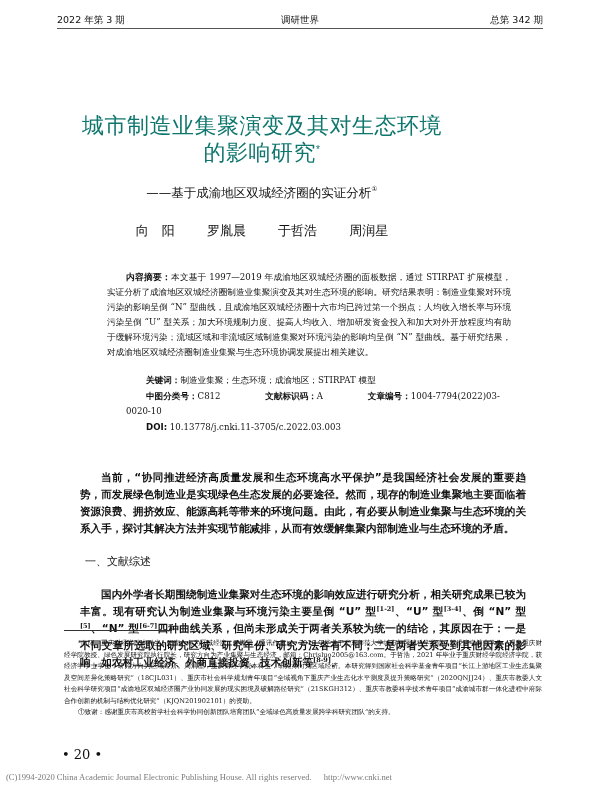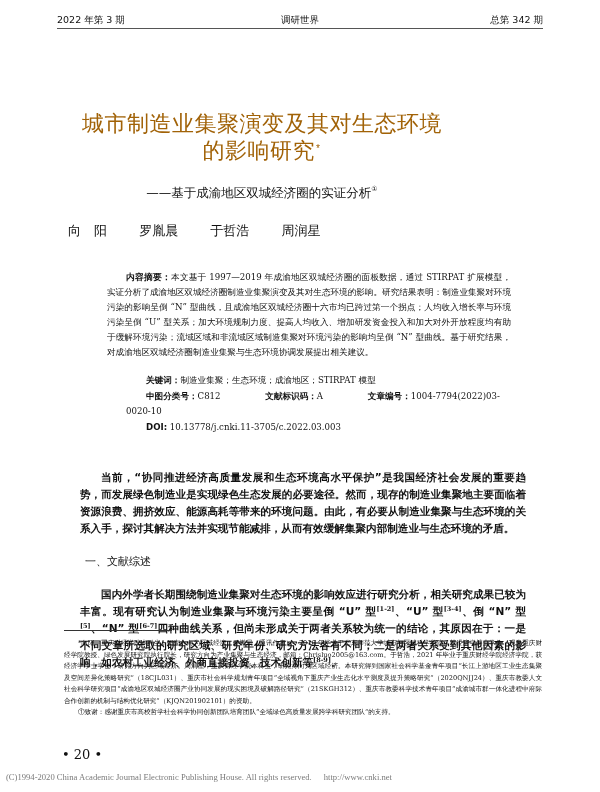--- a/index.html
+++ b/index.html
@@ -13,31 +13,31 @@
     font-size: 9.5px; font-family: "DejaVu Sans", "Liberation Sans", sans-serif;
     border-bottom: 1.5px solid #555;
   }
   .runhead span { position: absolute; top: 2px; }
   .rh-left { left: 0; }
   .rh-center { left: 0; right: 0; text-align: center; }
   .rh-right { right: 0; }
 
   .title {
     position: absolute; left: 60px; right: 60px; top: 112px; text-align: center;
-    font-family: Liberation Mono, monospace;
-    font-size: 22px; line-height: 27px; color: #a16207; letter-spacing: 0.5px;
+    font-family: Liberation Sans, sans-serif;
+    font-size: 22px; line-height: 27px; color: #0f766e; letter-spacing: 0.5px;
   }
   .title sup { font-size: 10px; vertical-align: top; position: relative; top: -3px; }
   .subtitle {
     position: absolute; left: 60px; right: 60px; top: 185px; text-align: center;
     font-family: "DejaVu Sans", "Liberation Sans", sans-serif; font-size: 12.5px;
   }
   .subtitle sup { font-size: 7px; vertical-align: top; }
   .authors {
-    position: absolute; left: 60px; right: 60px; top: 222px; text-align: left;
+    position: absolute; left: 60px; right: 60px; top: 222px; text-align: center;
     font-family: "DejaVu Serif", serif; font-size: 13px; word-spacing: 12px;
   }
   .authors span { margin: 0 8px; }
 
   .abstract {
     position: absolute; left: 107px; width: 404px; top: 270px;
     font-size: 8.6px; line-height: 15px; text-align: justify;
   }
   .abstract .lbl { font-family: "DejaVu Sans", sans-serif; font-weight: bold; font-size: 8.8px; }
   .abstract p { margin: 0; text-indent: 19px; }

